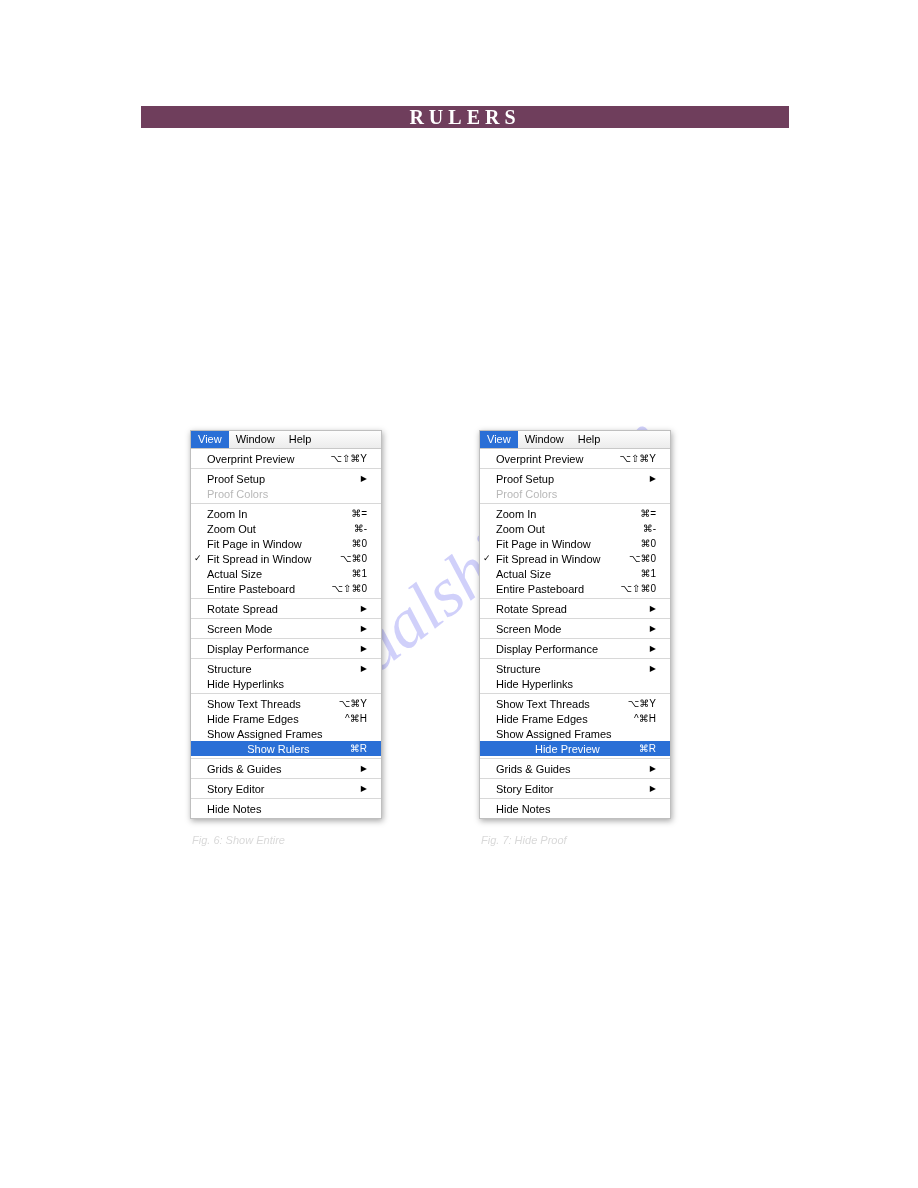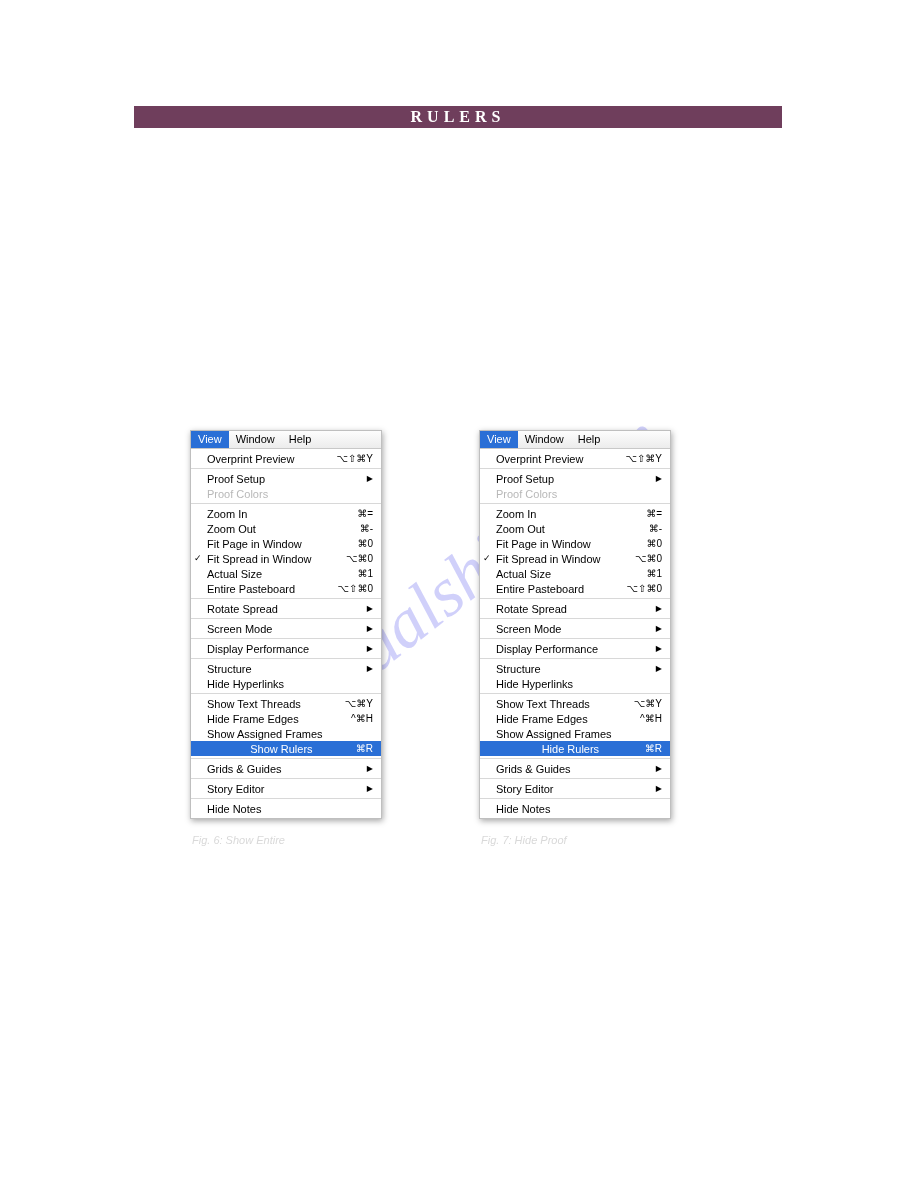--- a/index.html
+++ b/index.html
@@ -8,27 +8,27 @@
     width: 918px;
     height: 1188px;
     background: #ffffff;
     font-family: "Lucida Grande", "Helvetica Neue", Arial, sans-serif;
     position: relative;
     overflow: hidden;
   }
   .page-header {
     position: absolute;
     top: 106px;
-    left: 134px;
+    left: 141px;
     width: 648px;
     height: 22px;
     background: #6f3e5c;
     color: #ffffff;
     text-align: center;
-    font-size: 16px;
+    font-size: 20px;
     font-weight: bold;
     letter-spacing: 5px;
     line-height: 22px;
     font-family: Georgia, serif;
   }
   .watermark {
     position: absolute;
     top: 300px;
     left: 180px;
     width: 560px;
@@ -82,21 +82,21 @@
   }
   .sep {
     height: 1px;
     background: #d8d8d8;
     margin: 0;
   }
   .item {
     display: flex;
     align-items: center;
     height: 15px;
-    padding: 0 8px 0 16px;
+    padding: 0 14px 0 16px;
     position: relative;
     white-space: nowrap;
   }
   .item .chk {
     position: absolute;
     left: 3px;
     font-size: 9px;
     line-height: 15px;
   }
   .item .label {
@@ -358,21 +358,21 @@
             <span class="shortcut">⌥⌘Y</span>
           </div>
           <div class="item">
             <span class="label">Hide Frame Edges</span>
             <span class="shortcut">^⌘H</span>
           </div>
           <div class="item">
             <span class="label">Show Assigned Frames</span>
           </div>
           <div class="item highlight">
-            <span class="label">Hide Rulers</span>
+            <span class="label">Hide Preview</span>
             <span class="shortcut">⌘R</span>
           </div>
         </div>
         <div class="sep"></div>
         <div class="group">
           <div class="item">
             <span class="label">Grids &amp; Guides</span>
             <span class="arrow">▶</span>
           </div>
         </div>

